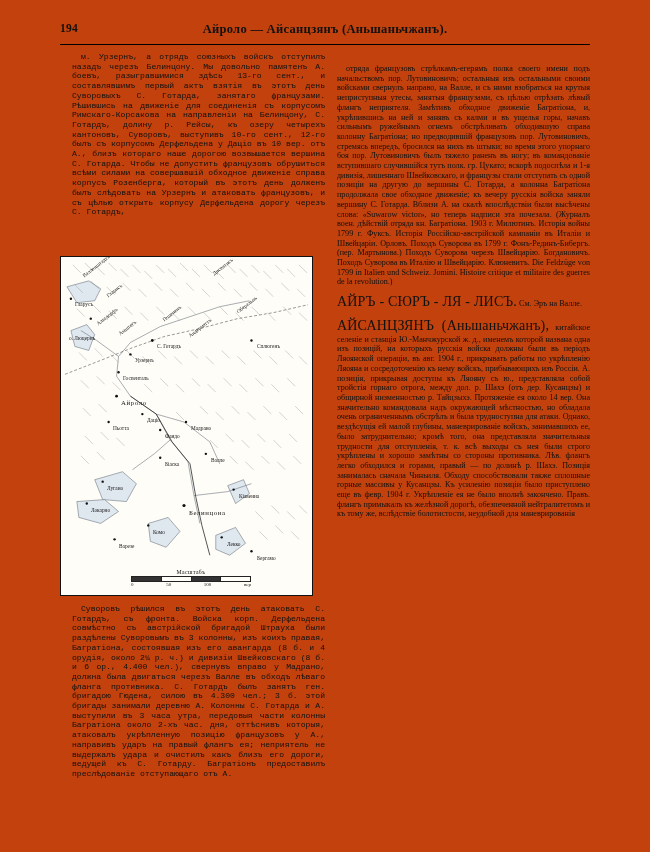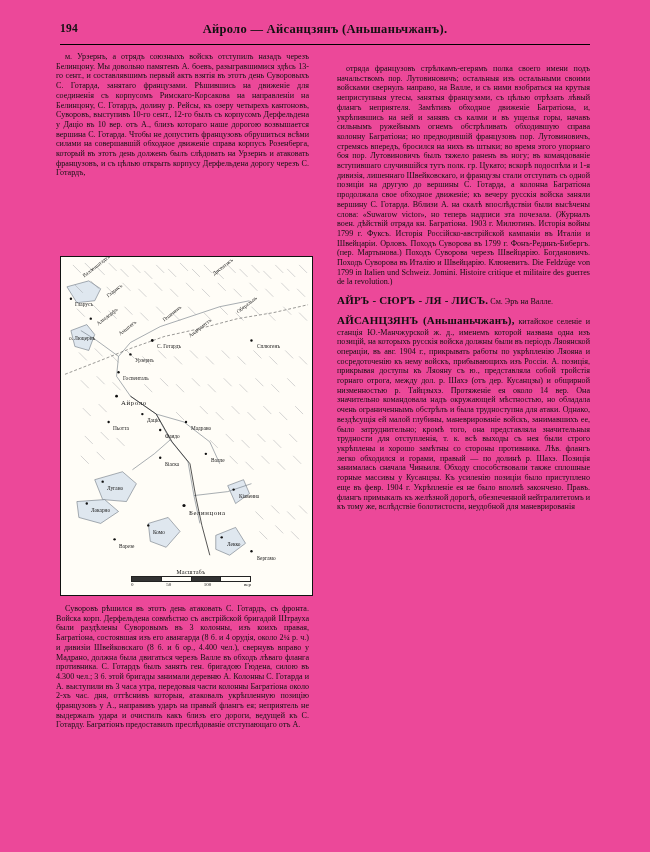--- a/index.html
+++ b/index.html
@@ -12,21 +12,21 @@
     height: 852px;
     font-family: "Liberation Serif", serif;
     color: #111111;
     position: relative;
     overflow: hidden;
   }
   .page {
     position: absolute;
     left: 0; top: 0;
     width: 650px; height: 852px;
-    background: #ec4899;
+    background: #c2410c;
   }
   .header {
     position: absolute;
     left: 60px; top: 22px;
     width: 530px;
     height: 18px;
   }
   .page-number {
     position: absolute;
     left: 0; top: 0;
@@ -52,21 +52,21 @@
   }
   .col {
     position: absolute;
     top: 52px;
     width: 253px;
     font-size: 8.1px;
     line-height: 1.2;
     text-align: justify;
     hyphens: auto;
   }
-  .col-left { left: 56px; }
+  .col-left { left: 72px; font-family: Liberation Mono, monospace; }
   .col-right { left: 337px; }
   .col p {
     margin: 0 0 0 0;
     text-indent: 9px;
   }
   .col p.noindent { text-indent: 0; }
 
   
   .map-figure {
     position: absolute;
@@ -122,22 +122,22 @@
   .scale-bar span.fill { background: #333; }
   .scale-ticks {
     display: flex;
     justify-content: space-between;
     font-size: 5px;
     margin-top: .5px;
   }
   .scale-title { font-size: 5.8px; letter-spacing: .4px; }
 
   .entry-head {
-    font-weight: bold;
-    font-size: 11px;
+    font-weight: normal;
+    font-size: 14px;
     letter-spacing: .2px;
   }
   .spacer { height: 7px; }
 </style>
 </head>
 <body>
 
 <div class="page">
 
   <div class="header">

